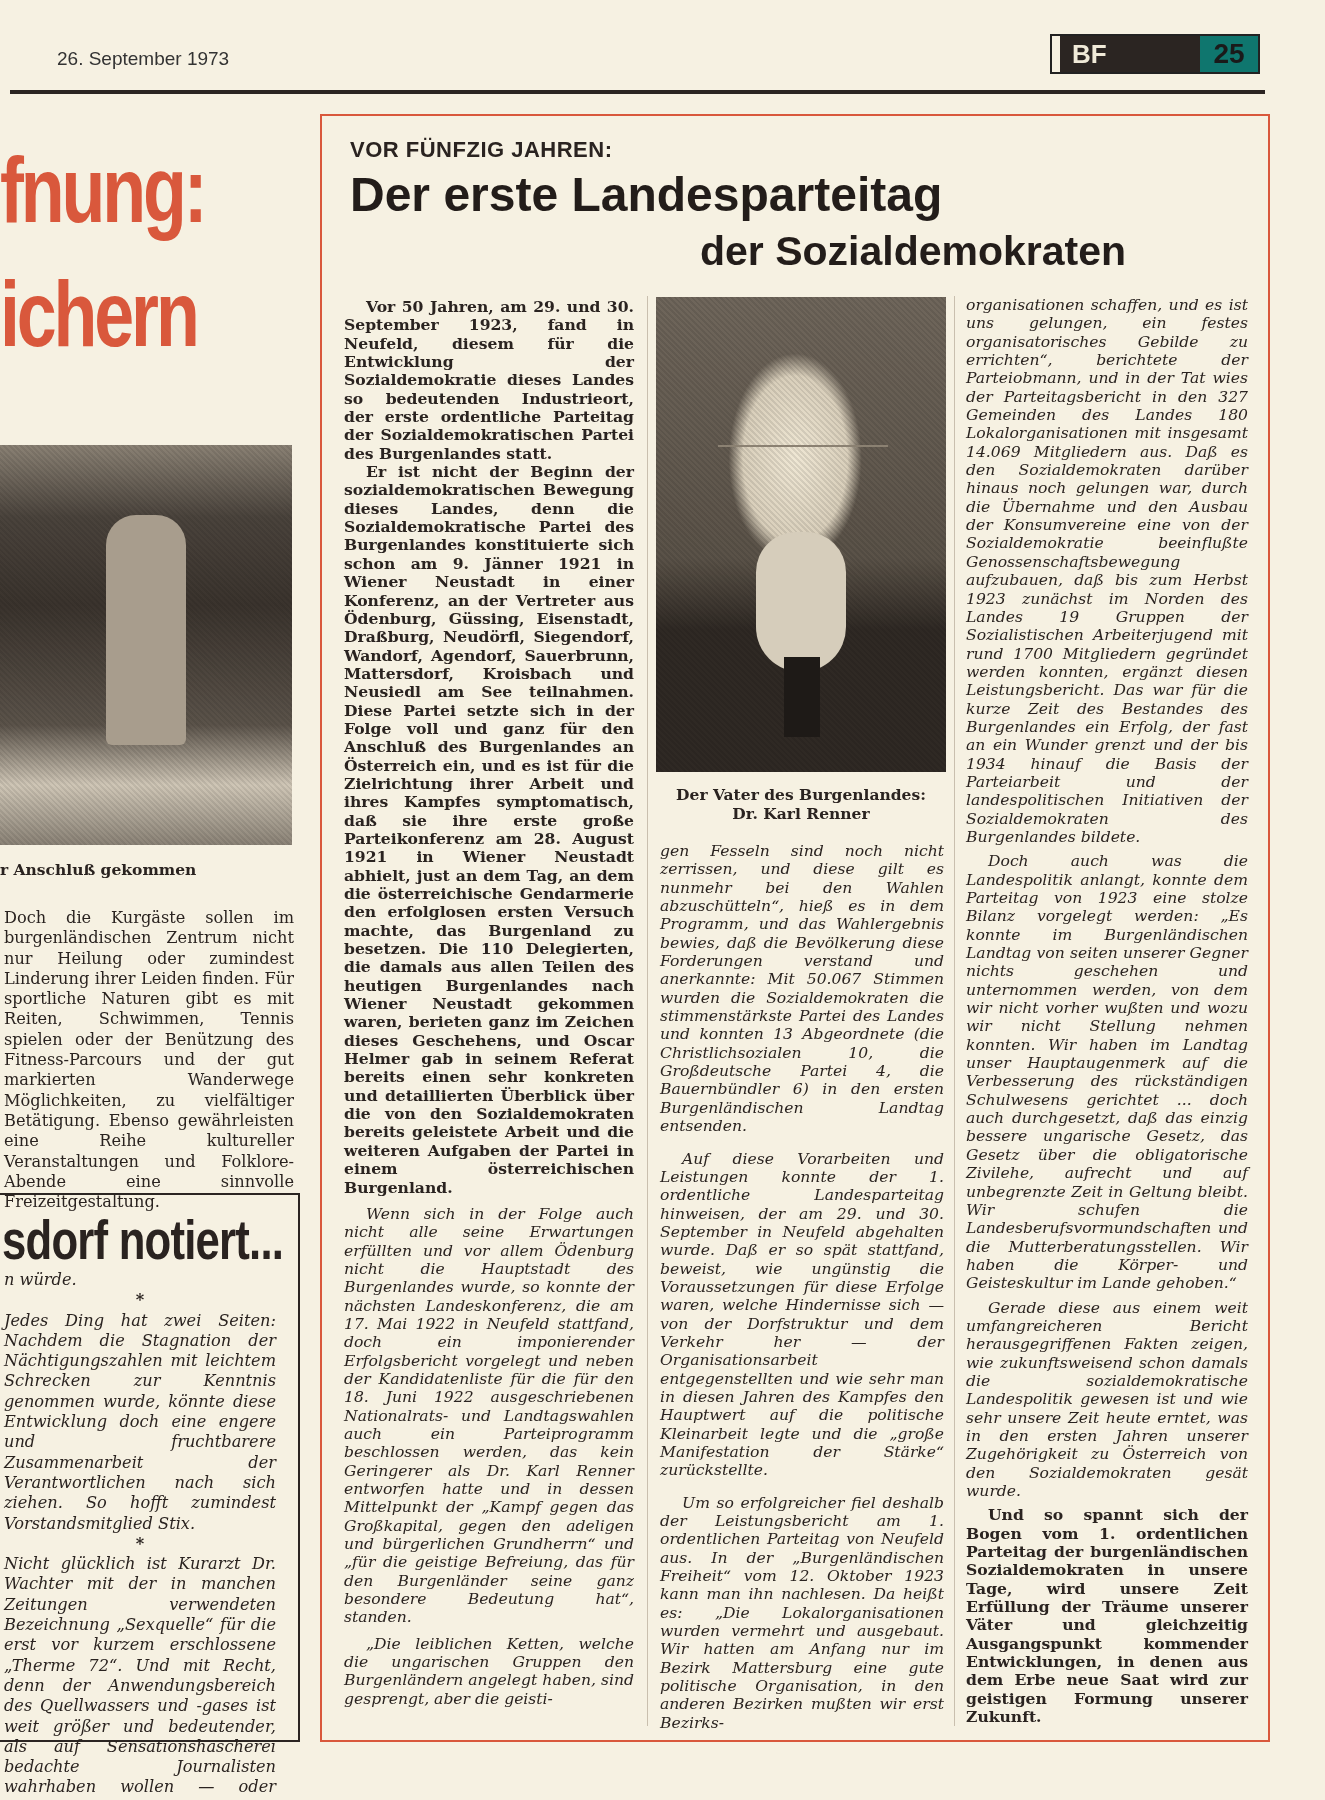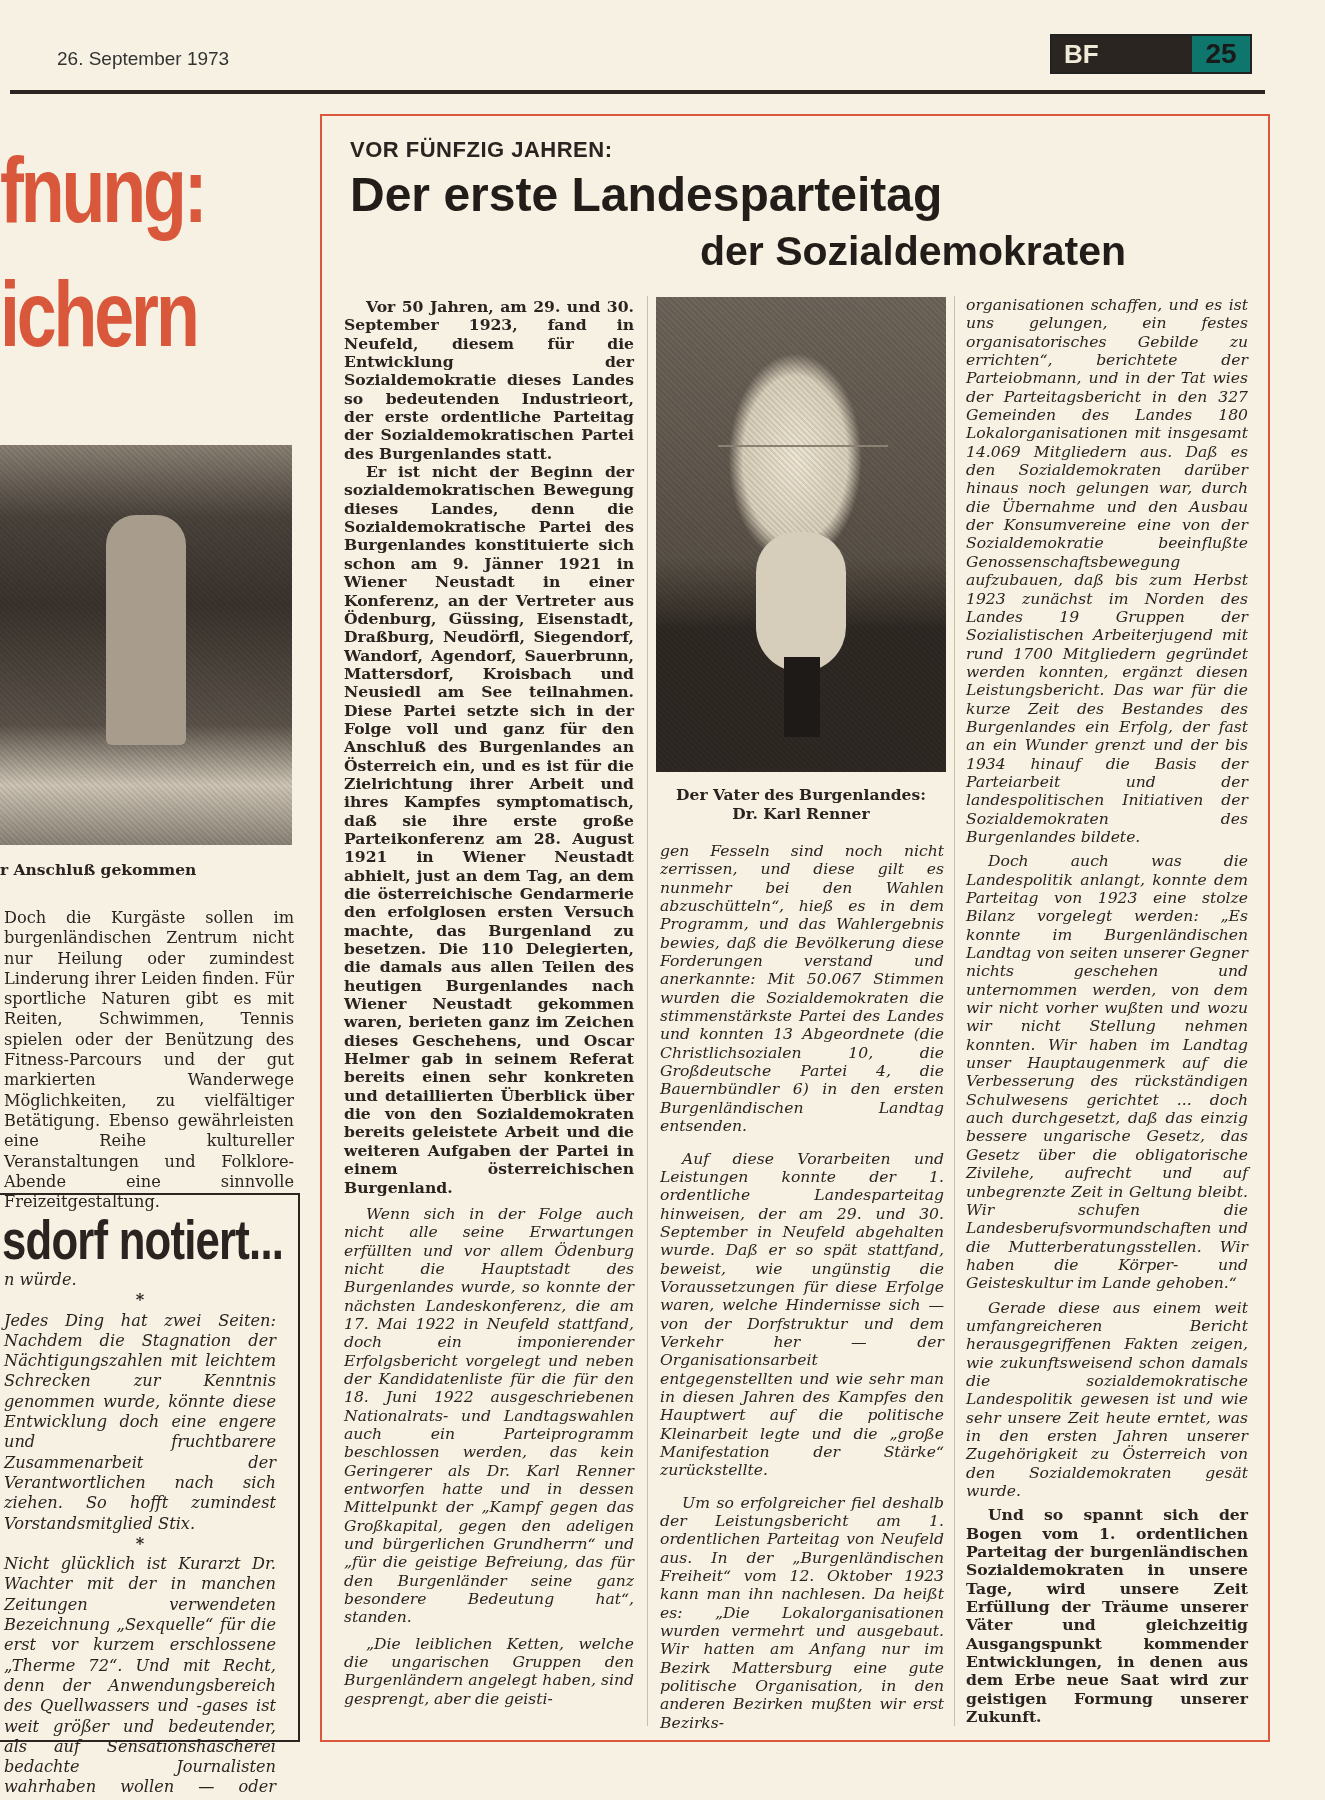--- a/index.html
+++ b/index.html
@@ -1,19 +1,19 @@
 <!DOCTYPE html>
 <html><head>
 <meta charset="utf-8">
 <style>
   html,body{margin:0;padding:0;}
   body{width:1325px;height:1800px;background:#f6f1e2;position:relative;overflow:hidden;font-family:"DejaVu Serif",serif;color:#2a2320;}
   .abs{position:absolute;}
   .date{left:22px;top:48px;font-family:"Liberation Sans",sans-serif;font-size:19px;color:#333;margin-left:35px;}
-  .pagebox{left:1050px;top:34px;height:36px;display:flex;border:2px solid #222;}
+  .pagebox{left:1050px;top:34px;height:36px;display:flex;border:2px solid #222;padding-left:8px;}
   .pagebox .bf{width:140px;background:#2b2522;color:#f0ead8;font-family:"Liberation Sans",sans-serif;font-weight:bold;font-size:26px;line-height:36px;padding-left:12px;box-sizing:border-box;}
   .pagebox .num{width:58px;background:#0f766e;color:#1a1a1a;font-family:"Liberation Sans",sans-serif;font-weight:bold;font-size:28px;line-height:36px;text-align:center;}
   .rule{left:10px;top:90px;width:1255px;height:4px;background:#2b2522;}
   .red-headline{left:0;top:128px;width:300px;font-family:"Liberation Sans",sans-serif;font-weight:bold;color:#d9583c;font-size:92px;line-height:124px;letter-spacing:-4px;white-space:nowrap;transform:scaleX(.78);transform-origin:left top;}
   .red-headline div{overflow:hidden;}
   .photo-left{left:0;top:445px;width:292px;height:400px;background:
       repeating-linear-gradient(45deg,rgba(0,0,0,.08) 0 2px,transparent 2px 4px),
       linear-gradient(180deg,#8a8174 0%,#4a433c 18%,#3a332d 40%,#5b534a 70%,#cfc6b6 85%,#8a8276 100%);}
   .photo-left .coat{position:absolute;left:106px;top:70px;width:80px;height:230px;background:#a89d8d;border-radius:30px 30px 6px 6px;}
   .cap-left{left:0;top:860px;font-weight:bold;font-size:15.5px;white-space:nowrap;}

